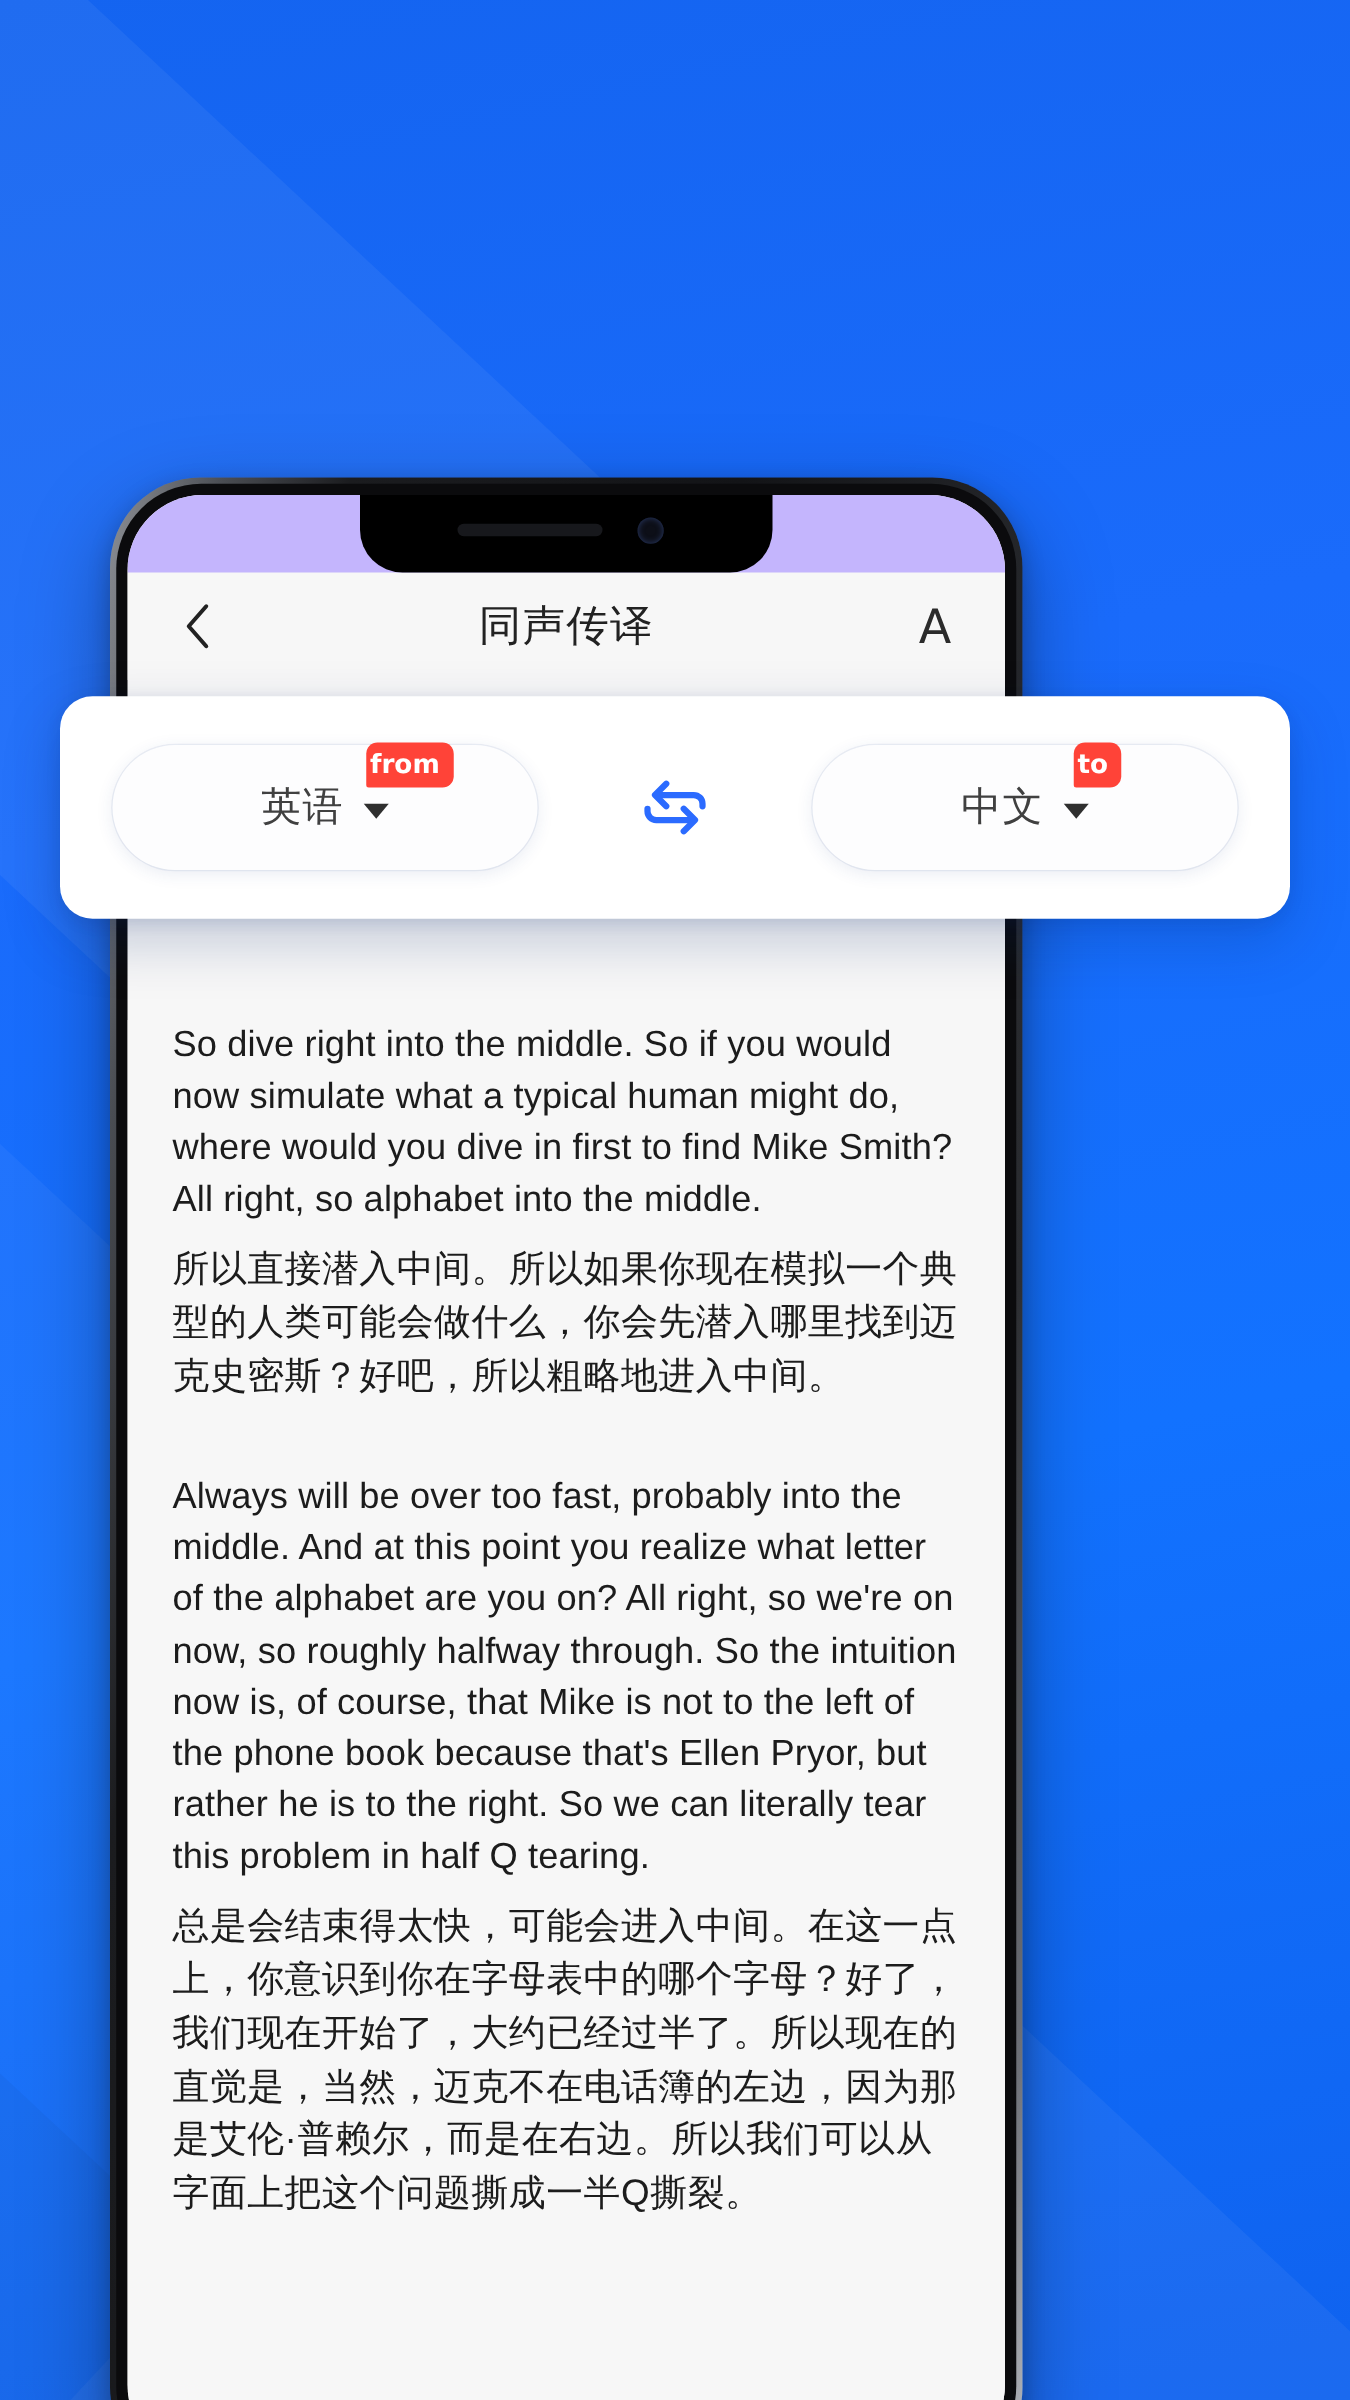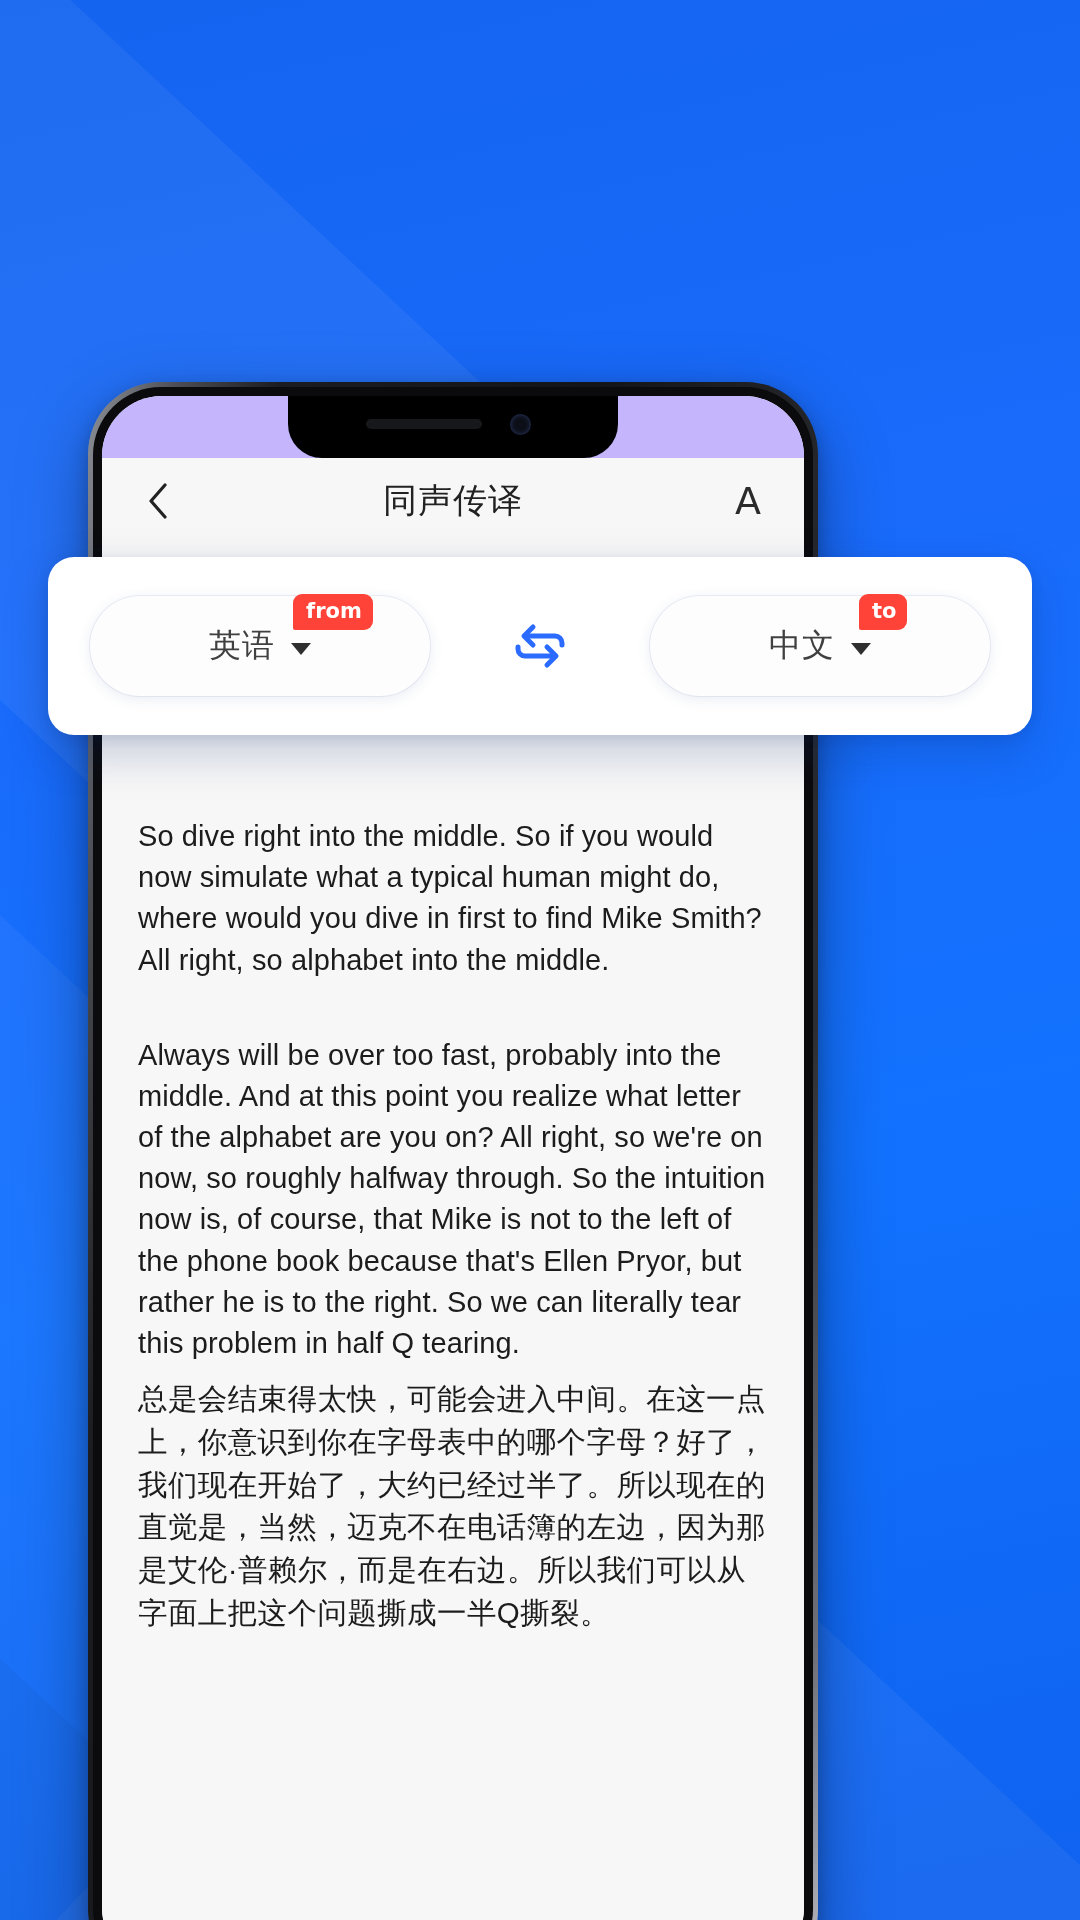--- a/index.html
+++ b/index.html
@@ -251,21 +251,21 @@
   }
   .badge {
     position: absolute;
     top: -30px;
     left: 84px;
     background: #ff4338;
     color: #fff;
     font-size: 21px;
     font-weight: 700;
     line-height: 1;
-    padding: 7px 11px 8px 13px;
+    padding: 7px 11px 8px 3px;
     border-radius: 9px;
     border-bottom-left-radius: 2px;
     white-space: nowrap;
     font-family: "DejaVu Sans", sans-serif;
   }
   .badge.to { left: 90px; }
   #swap-btn {
     width: 96px; height: 96px;
     display: flex; align-items: center; justify-content: center;
   }
@@ -343,20 +343,21 @@
               <path d="M18 3 L4 19 L18 35" stroke="#222" stroke-width="3.2" fill="none" stroke-linecap="round" stroke-linejoin="round"></path>
             </svg>
           </div>
           <div id="nav-title">同声传译</div>
           <div id="nav-font">A</div>
         </div>
 
         <div id="transcript">
           <div class="blk">
             <p class="para en">So dive right into the middle. So if you would now simulate what a typical human might do, where would you dive in first to find Mike Smith? All right, so alphabet into the middle.</p>
+            <p class="para zh">所以直接潜入中间。所以如果你现在模拟一个典型的人类可能会做什么，你会先潜入哪里找到迈克史密斯？好吧，所以粗略地进入中间。</p>
           </div>
           <div class="blk">
             <p class="para en">Always will be over too fast, probably into the middle. And at this point you realize what letter of the alphabet are you on? All right, so we're on now, so roughly halfway through. So the intuition now is, of course, that Mike is not to the left of the phone book because that's Ellen Pryor, but rather he is to the right. So we can literally tear this problem in half Q tearing.</p>
             <p class="para zh">总是会结束得太快，可能会进入中间。在这一点上，你意识到你在字母表中的哪个字母？好了，我们现在开始了，大约已经过半了。所以现在的直觉是，当然，迈克不在电话簿的左边，因为那是艾伦·普赖尔，而是在右边。所以我们可以从字面上把这个问题撕成一半Q撕裂。</p>
           </div>
         </div>
 
       </div>
     </div>
   </div>

